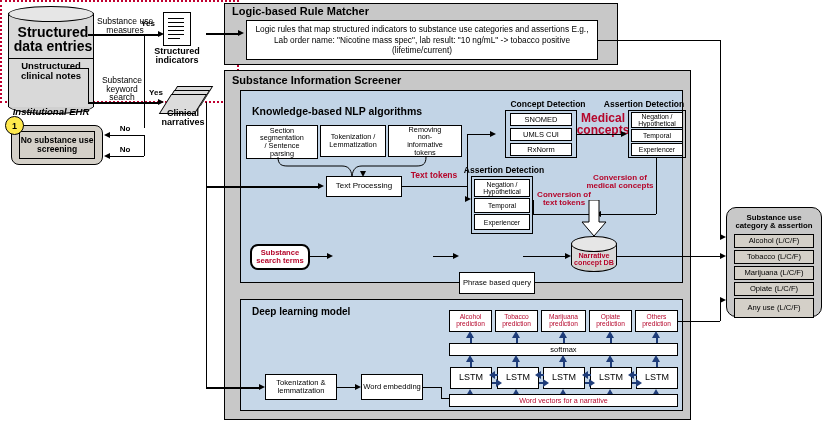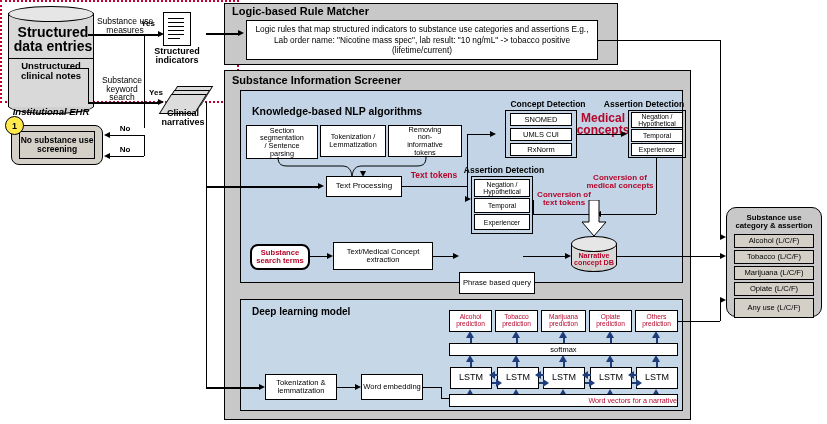--- a/index.html
+++ b/index.html
@@ -232,23 +232,20 @@
 
   <div class="cyl" style="left:571px;top:236px;width:46px;height:36px;">
     <div class="bot"></div>
     <div class="body"></div>
     <div class="top"></div>
   </div>
   <div class="txt red bold" style="left:571px;top:248px;width:46px;height:22px;font-size:7.2px;">Narrative concept DB</div>
 
   <div class="box rounded" style="left:250px;top:244px;width:60px;height:26px;border-width:2px;">
     <span class="red bold" style="font-size:7.6px;">Substance search terms</span>
-  </div>
-  <div class="box" style="left:333px;top:242px;width:100px;height:28px;font-size:7.6px;">
-    <span>Text/Medical Concept extraction</span>
   </div>
   <div class="box" style="left:459px;top:256px;width:76px;height:22px;font-size:7.6px;margin-top:16px;">
     <span>Phrase based query</span>
   </div>
   <div class="hl" style="left:310px;top:256px;width:17px;"></div>
   <div class="arrR" style="left:327px;top:253px;"></div>
   <div class="hl" style="left:433px;top:256px;width:20px;"></div>
   <div class="arrR" style="left:453px;top:253px;"></div>
   <div class="hl" style="left:523px;top:256px;width:42px;"></div>
   <div class="arrR" style="left:565px;top:253px;"></div>
@@ -357,21 +354,21 @@
     <div class="arrUN" style="left:466px;top:389px;"></div>
   <div class="vlN" style="left:516px;top:392px;height:6px;"></div>
     <div class="arrUN" style="left:512px;top:389px;"></div>
   <div class="vlN" style="left:563px;top:392px;height:6px;"></div>
     <div class="arrUN" style="left:559px;top:389px;"></div>
   <div class="vlN" style="left:610px;top:392px;height:6px;"></div>
     <div class="arrUN" style="left:606px;top:389px;"></div>
   <div class="vlN" style="left:656px;top:392px;height:6px;"></div>
     <div class="arrUN" style="left:652px;top:389px;"></div>
 
-  <div class="box" style="left:449px;top:394px;width:229px;height:13px;justify-content:flex-end;">
+  <div class="box" style="left:449px;top:394px;width:229px;height:13px;">
     <span class="red" style="font-size:7.2px;">Word vectors for a narrative</span>
   </div>
 
   <div class="hl" style="left:678px;top:321px;width:42px;"></div>
   <div class="vl" style="left:720px;top:300px;height:21px;"></div>
   <div class="arrR" style="left:720px;top:297px;"></div>
 
   <div class="panel panel-grey rounded" style="left:726px;top:207px;width:96px;height:110px;border-radius:10px;"></div>
   <div class="txt bold" style="left:730px;top:211px;width:88px;height:22px;font-size:7.8px;">
     <span>Substance use category &amp; assertion</span>

